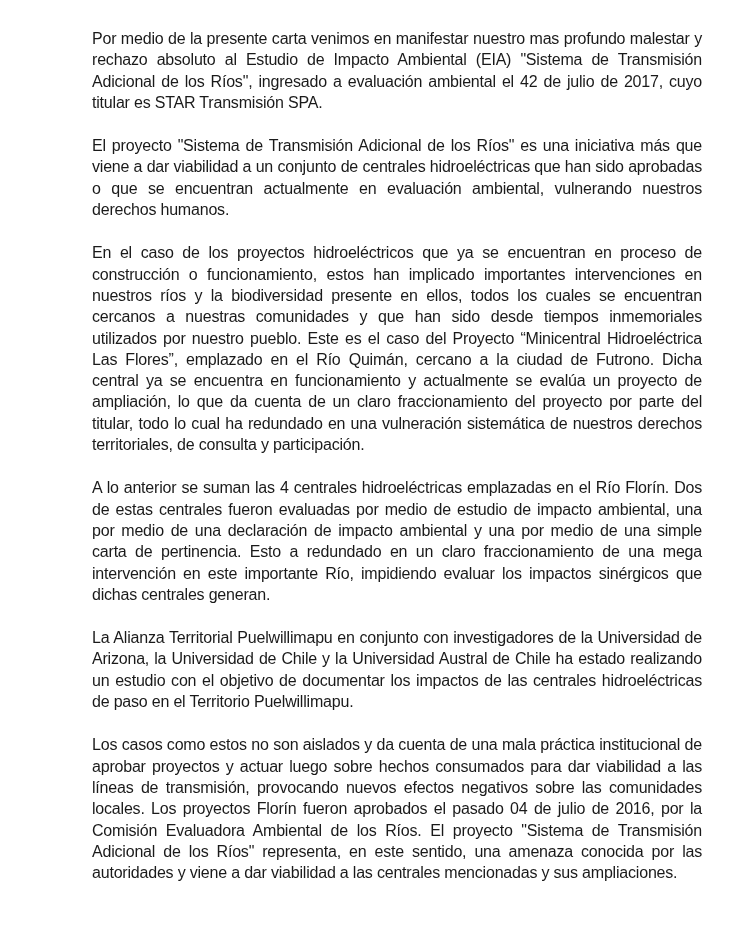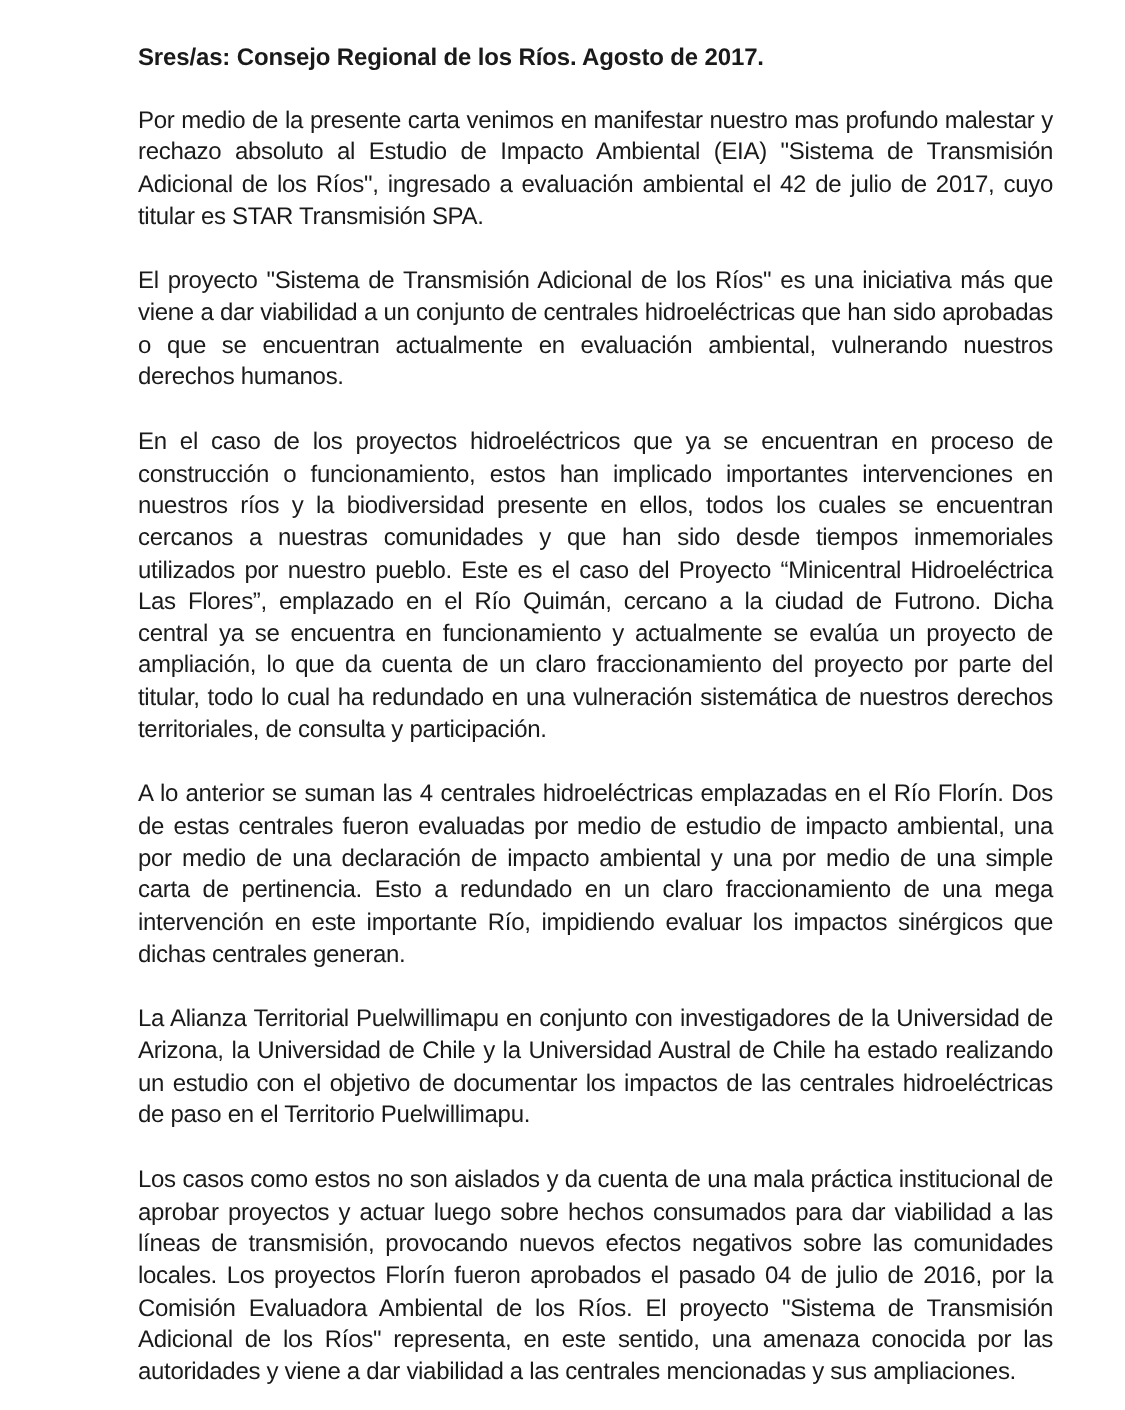--- a/index.html
+++ b/index.html
@@ -34,20 +34,19 @@
       margin: 0 0 22px 0;
       text-align: justify;
       letter-spacing: -0.2px;
     }
     .para.p1 { text-align: left; }
   </style>
 </head>
 <body>
 
 <div class="page">
-  <p class="heading">Sres/as: Consejo Regional de los Ríos. Agosto de 2017.</p>
   <p class="para">Por medio de la presente carta venimos en manifestar nuestro mas profundo malestar y rechazo absoluto al Estudio de Impacto Ambiental (EIA) "Sistema de Transmisión Adicional de los Ríos", ingresado a evaluación ambiental el 42 de julio de 2017, cuyo titular es STAR Transmisión SPA.</p>
   <p class="para">El proyecto "Sistema de Transmisión Adicional de los Ríos" es una iniciativa más que viene a dar viabilidad a un conjunto de centrales hidroeléctricas que han sido aprobadas o que se encuentran actualmente en evaluación ambiental, vulnerando nuestros derechos humanos.</p>
   <p class="para">En el caso de los proyectos hidroeléctricos que ya se encuentran en proceso de construcción o funcionamiento, estos han implicado importantes intervenciones en nuestros ríos y la biodiversidad presente en ellos, todos los cuales se encuentran cercanos a nuestras comunidades y que han sido desde tiempos inmemoriales utilizados por nuestro pueblo. Este es el caso del Proyecto “Minicentral Hidroeléctrica Las Flores”, emplazado en el Río Quimán, cercano a la ciudad de Futrono. Dicha central ya se encuentra en funcionamiento y actualmente se evalúa un proyecto de ampliación, lo que da cuenta de un claro fraccionamiento del proyecto por parte del titular, todo lo cual ha redundado en una vulneración sistemática de nuestros derechos territoriales, de consulta y participación.</p>
   <p class="para">A lo anterior se suman las 4 centrales hidroeléctricas emplazadas en el Río Florín. Dos de estas centrales fueron evaluadas por medio de estudio de impacto ambiental, una por medio de una declaración de impacto ambiental y una por medio de una simple carta de pertinencia. Esto a redundado en un claro fraccionamiento de una mega intervención en este importante Río, impidiendo evaluar los impactos sinérgicos que dichas centrales generan.</p>
   <p class="para">La Alianza Territorial Puelwillimapu en conjunto con investigadores de la Universidad de Arizona, la Universidad de Chile y la Universidad Austral de Chile ha estado realizando un estudio con el objetivo de documentar los impactos de las centrales hidroeléctricas de paso en el Territorio Puelwillimapu.</p>
   <p class="para">Los casos como estos no son aislados y da cuenta de una mala práctica institucional de aprobar proyectos y actuar luego sobre hechos consumados para dar viabilidad a las líneas de transmisión, provocando nuevos efectos negativos sobre las comunidades locales. Los proyectos Florín fueron aprobados el pasado 04 de julio de 2016, por la Comisión Evaluadora Ambiental de los Ríos. El proyecto "Sistema de Transmisión Adicional de los Ríos" representa, en este sentido, una amenaza conocida por las autoridades y viene a dar viabilidad a las centrales mencionadas y sus ampliaciones.</p>
 </div>
 
 </body></html>

